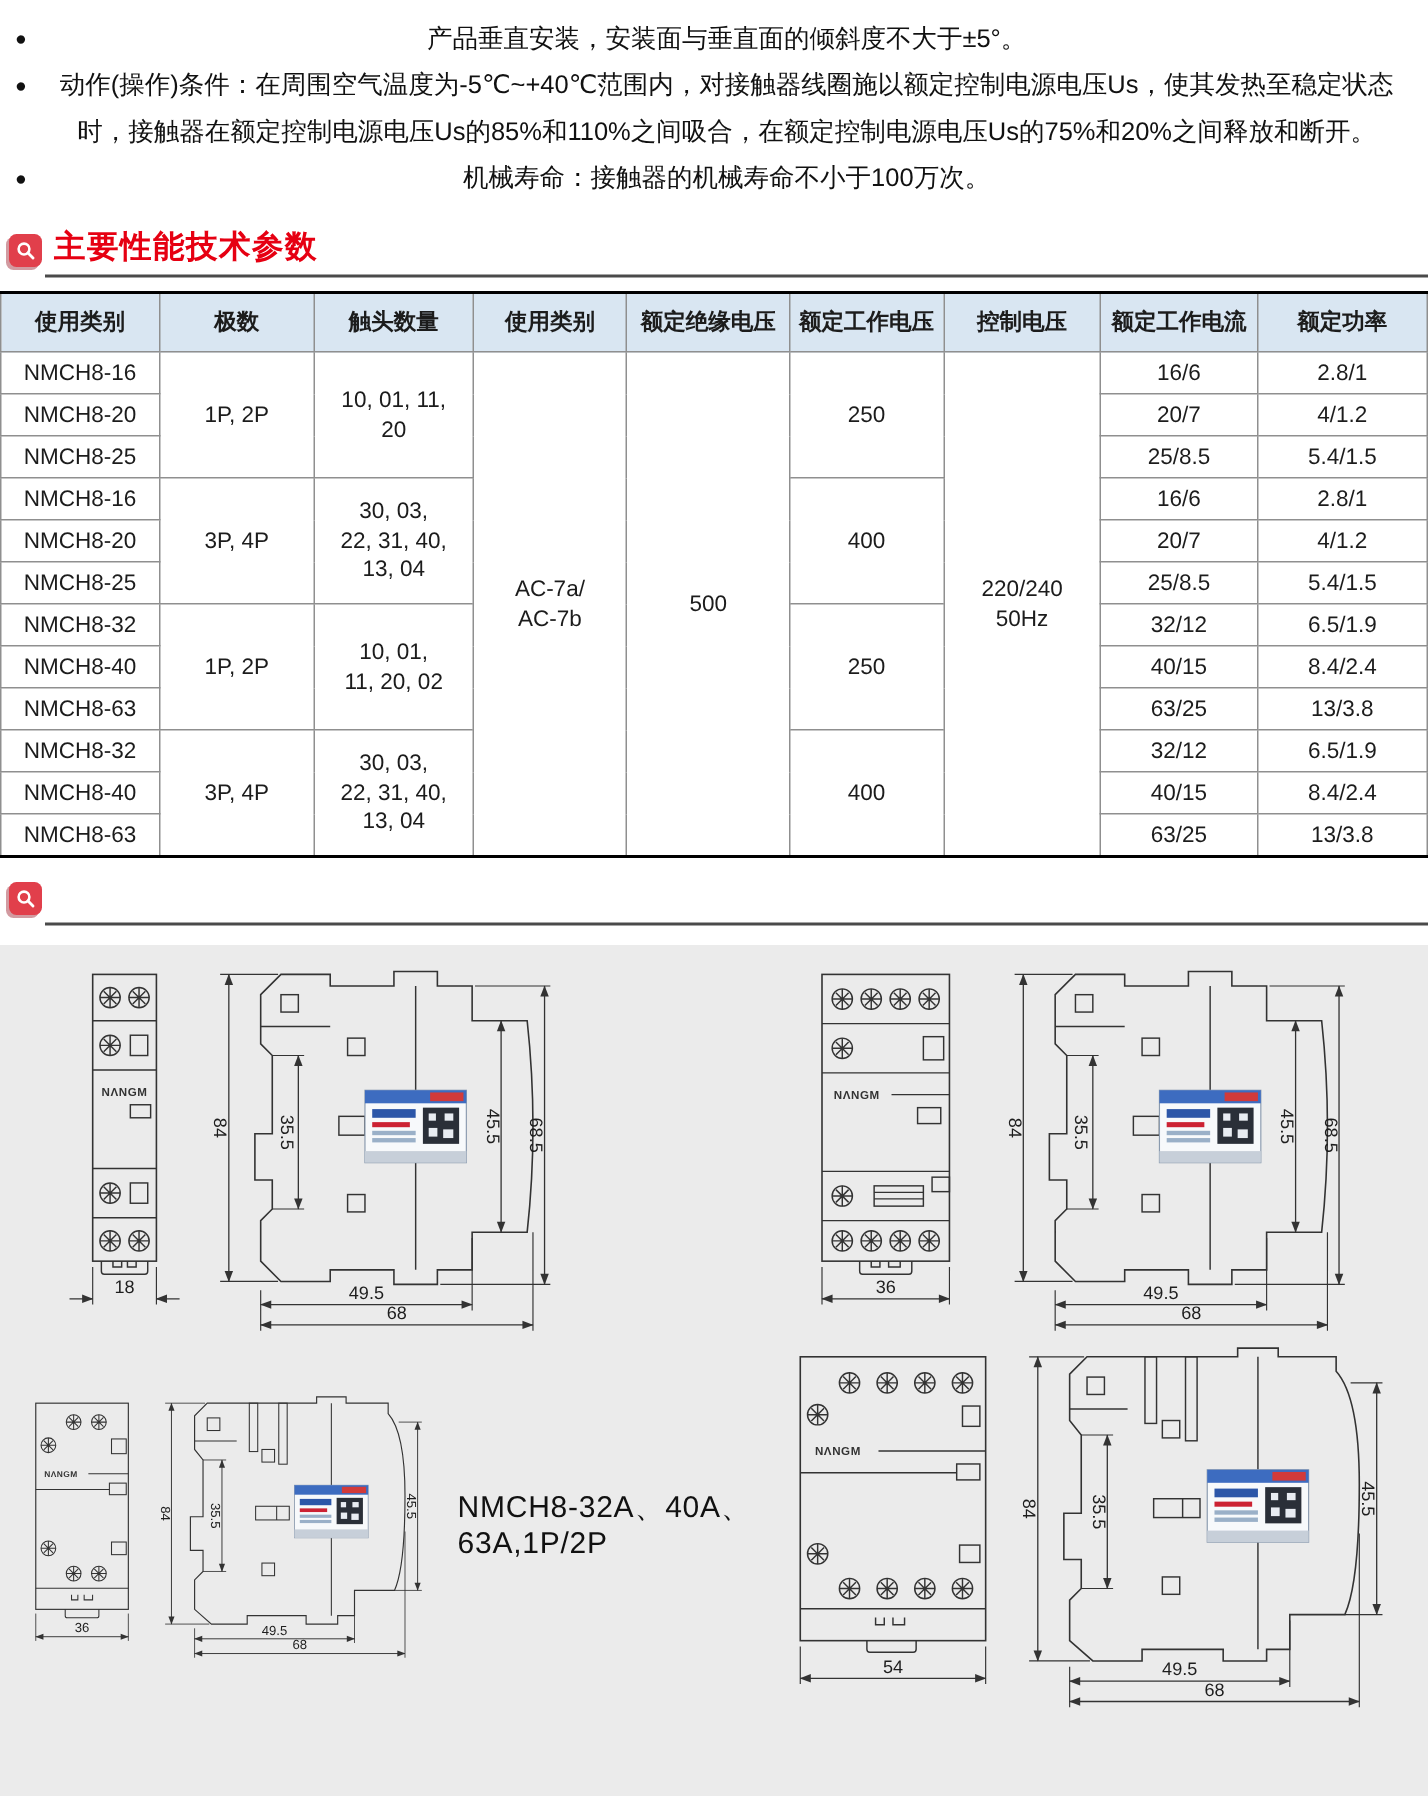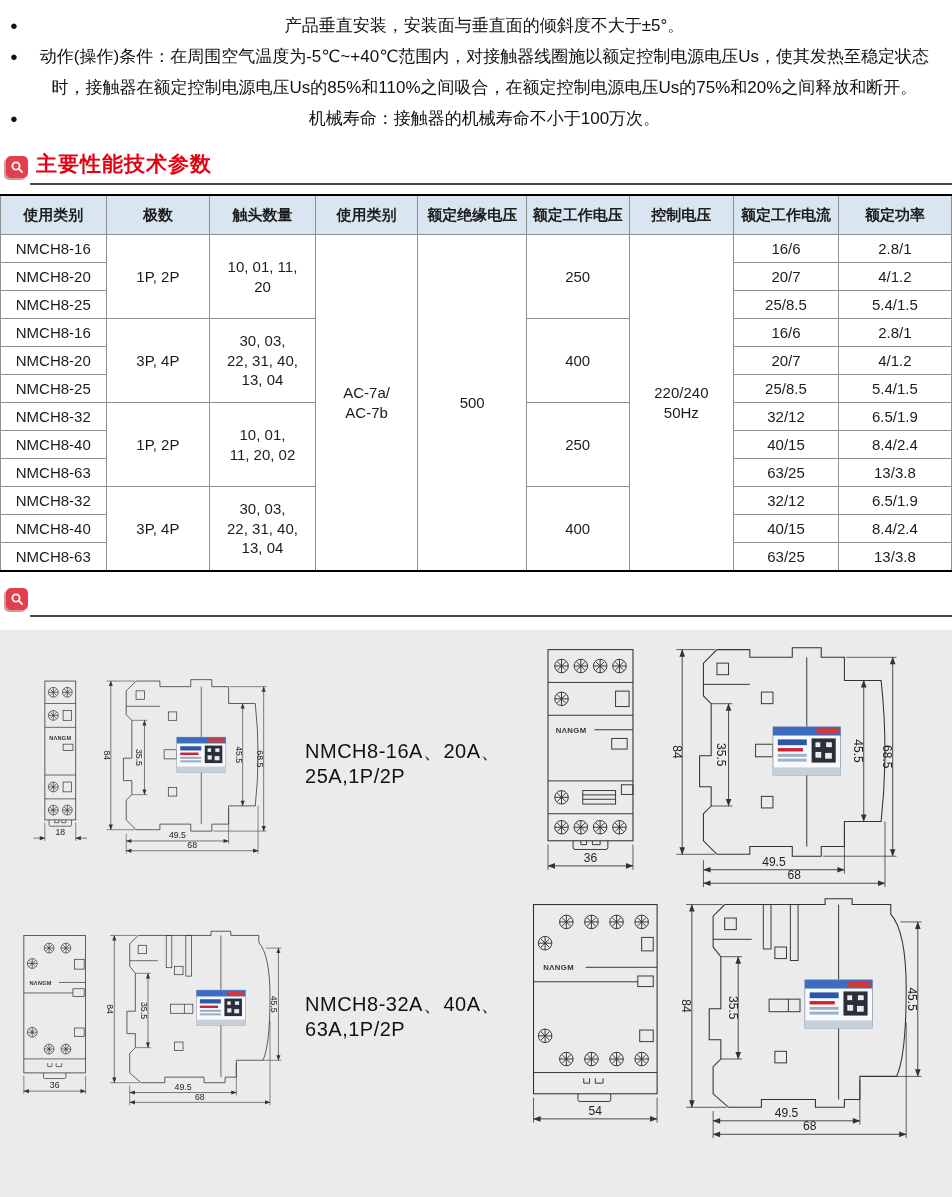--- a/index.html
+++ b/index.html
@@ -310,21 +310,20 @@
       <g transform="translate(140,4)">
         <use href="#side-top"></use>
         <text class="dimtxt" transform="rotate(90 8 114)" x="8" y="114" text-anchor="middle">84</text>
         <text class="dimtxt" transform="rotate(90 54 117)" x="54" y="117" text-anchor="middle">35.5</text>
         <text class="dimtxt" transform="rotate(90 196 113)" x="196" y="113" text-anchor="middle">45.5</text>
         <text class="dimtxt" transform="rotate(90 226 119)" x="226" y="119" text-anchor="middle">68.5</text>
         <text class="dimtxt" x="113" y="232" text-anchor="middle">49.5</text>
         <text class="dimtxt" x="134" y="246" text-anchor="middle">68</text>
       </g>
     </svg>
-    <figcaption class="caption">NMCH8-16A、20A、25A,1P/2P</figcaption>
   </figure>
 
   <figure class="fig" style="margin:0">
     <svg width="420" height="253" viewBox="0 0 435 262">
       <g transform="translate(25,4)">
         <rect class="ln" x="4" y="8" width="88" height="198"></rect>
         <path class="ln2" d="M4,42 H92 M4,76 H92 M4,144 H92 M4,178 H92"></path>
         <use href="#screw" x="18" y="25"></use>
           <use href="#screw" x="38" y="25"></use>
           <use href="#screw" x="58" y="25"></use>

